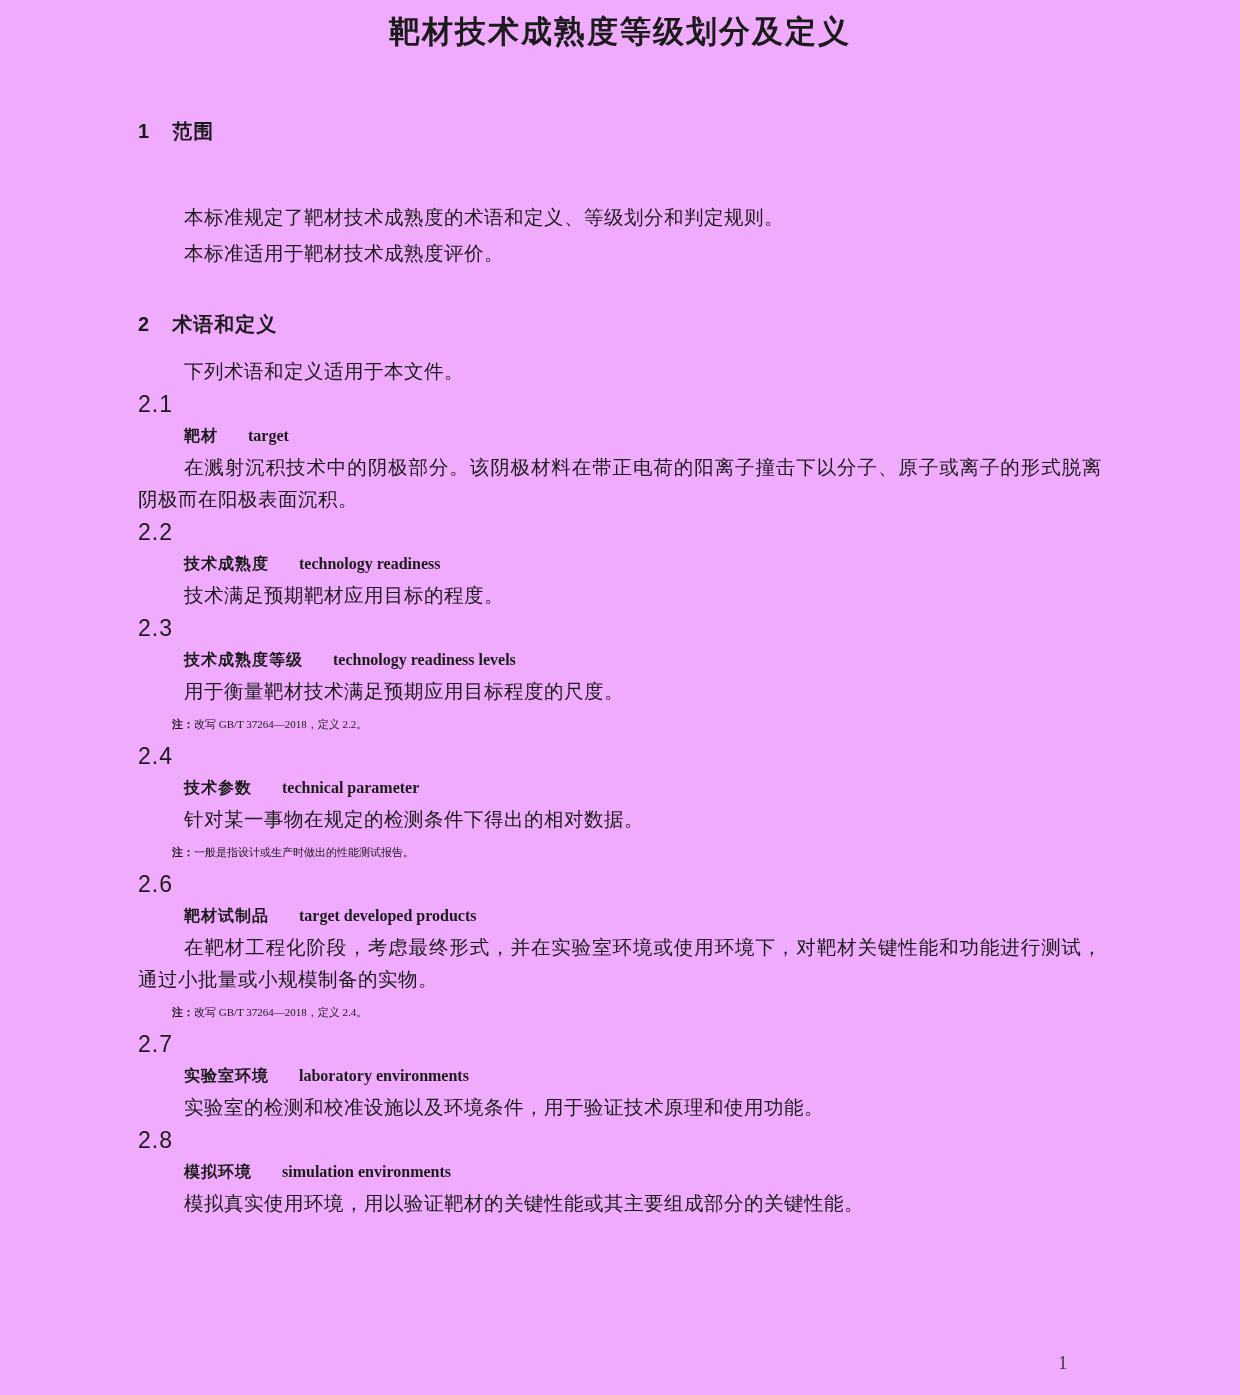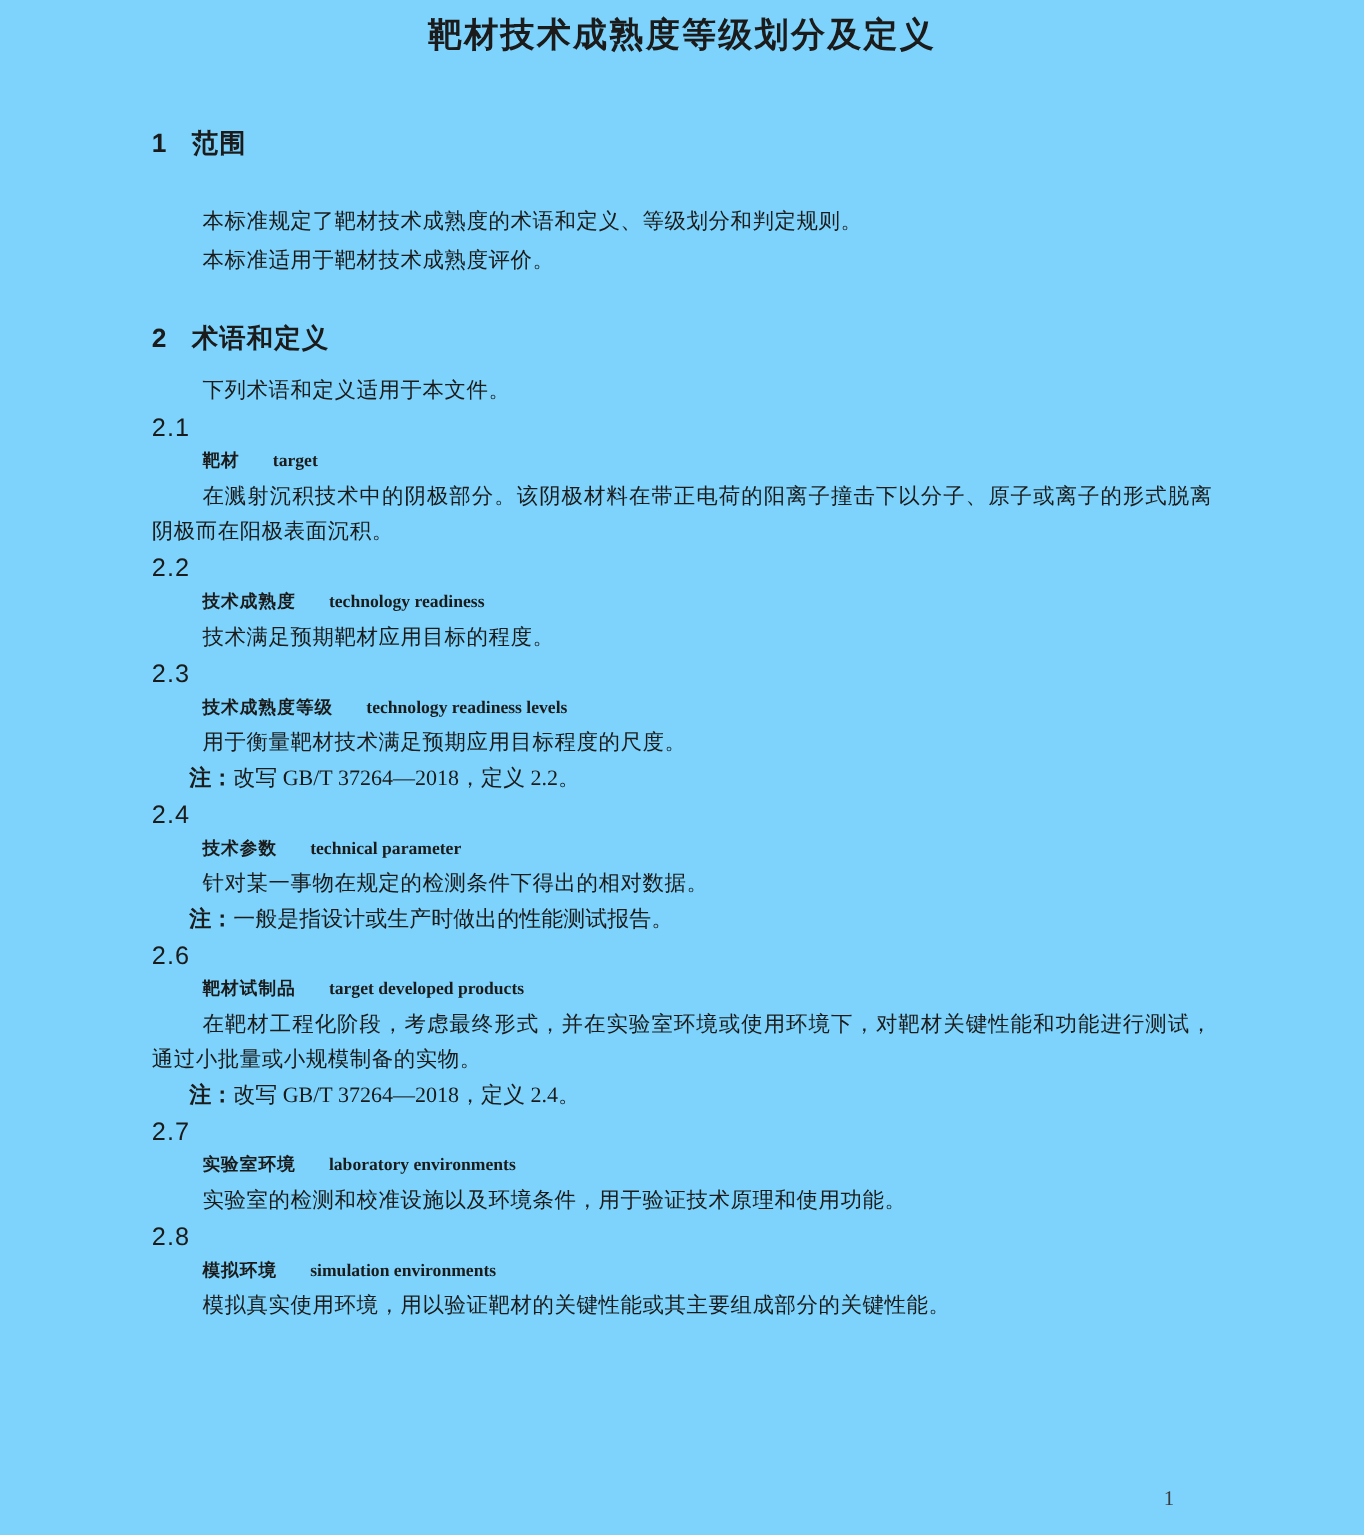--- a/index.html
+++ b/index.html
@@ -1,56 +1,56 @@
 <!DOCTYPE html>
 <html lang="zh"><head>
 <meta charset="utf-8">
 <style>
   * { box-sizing: border-box; }
   html, body { margin: 0; padding: 0; background: #ffffff; }
   .page {
     position: relative;
     width: 1240px;
     height: 1395px;
-    background: #7dd3fc;
+    background: #f0abfc;
     color: #1b1b1b;
     overflow: hidden;
     font-family: "Liberation Serif", serif;
   }
   .doc-title {
     margin: 0;
     padding-top: 12px;
     text-align: center;
     font-family: "Liberation Sans", sans-serif;
     font-weight: bold;
     font-size: 31px;
     line-height: 40px;
     letter-spacing: 2px;
   }
   .content { margin: 0 138px; width: 964px; }
   .sec-heading {
     font-family: "Liberation Sans", sans-serif;
     font-weight: bold;
-    font-size: 24px;
+    font-size: 20px;
     line-height: 30px;
     letter-spacing: 1px;
   }
   .sec-heading .sec-title { margin-left: 22px; }
   .sec1 { margin-top: 64px; }
   .sec2 { margin-top: 39px; }
   .para {
     margin: 0;
     font-family: "Liberation Serif", serif;
     font-size: 19.5px;
     line-height: 32px;
     text-align: justify;
     text-indent: 46px;
     letter-spacing: 0.5px;
   }
-  .scope-p1 { margin-top: 40px; }
+  .scope-p1 { margin-top: 56px; }
   .scope-p2 { margin-top: 4px; }
   .intro { margin-top: 17px; font-family: Liberation Serif, serif; }
   .term { margin: 0; }
   .term-num {
     margin: 0;
     font-family: "Liberation Sans", sans-serif;
     font-size: 23px;
     line-height: 32px;
     letter-spacing: 1px;
   }
@@ -60,21 +60,21 @@
     font-size: 16px;
     line-height: 32px;
     font-weight: bold;
   }
   .term-zh { font-family: "Liberation Sans", sans-serif; letter-spacing: 1px; }
   .term-en { font-family: "Liberation Serif", serif; margin-left: 30px; }
   .note {
     margin: 0;
     padding-left: 34px;
     font-family: "Liberation Serif", serif;
-    font-size: 20px;
+    font-size: 11px;
     line-height: 32px;
   }
   .note-label {
     font-family: "Liberation Sans", sans-serif;
     font-weight: bold;
   }
   .page-number {
     position: absolute;
     left: 1058px;
     top: 1352px;

